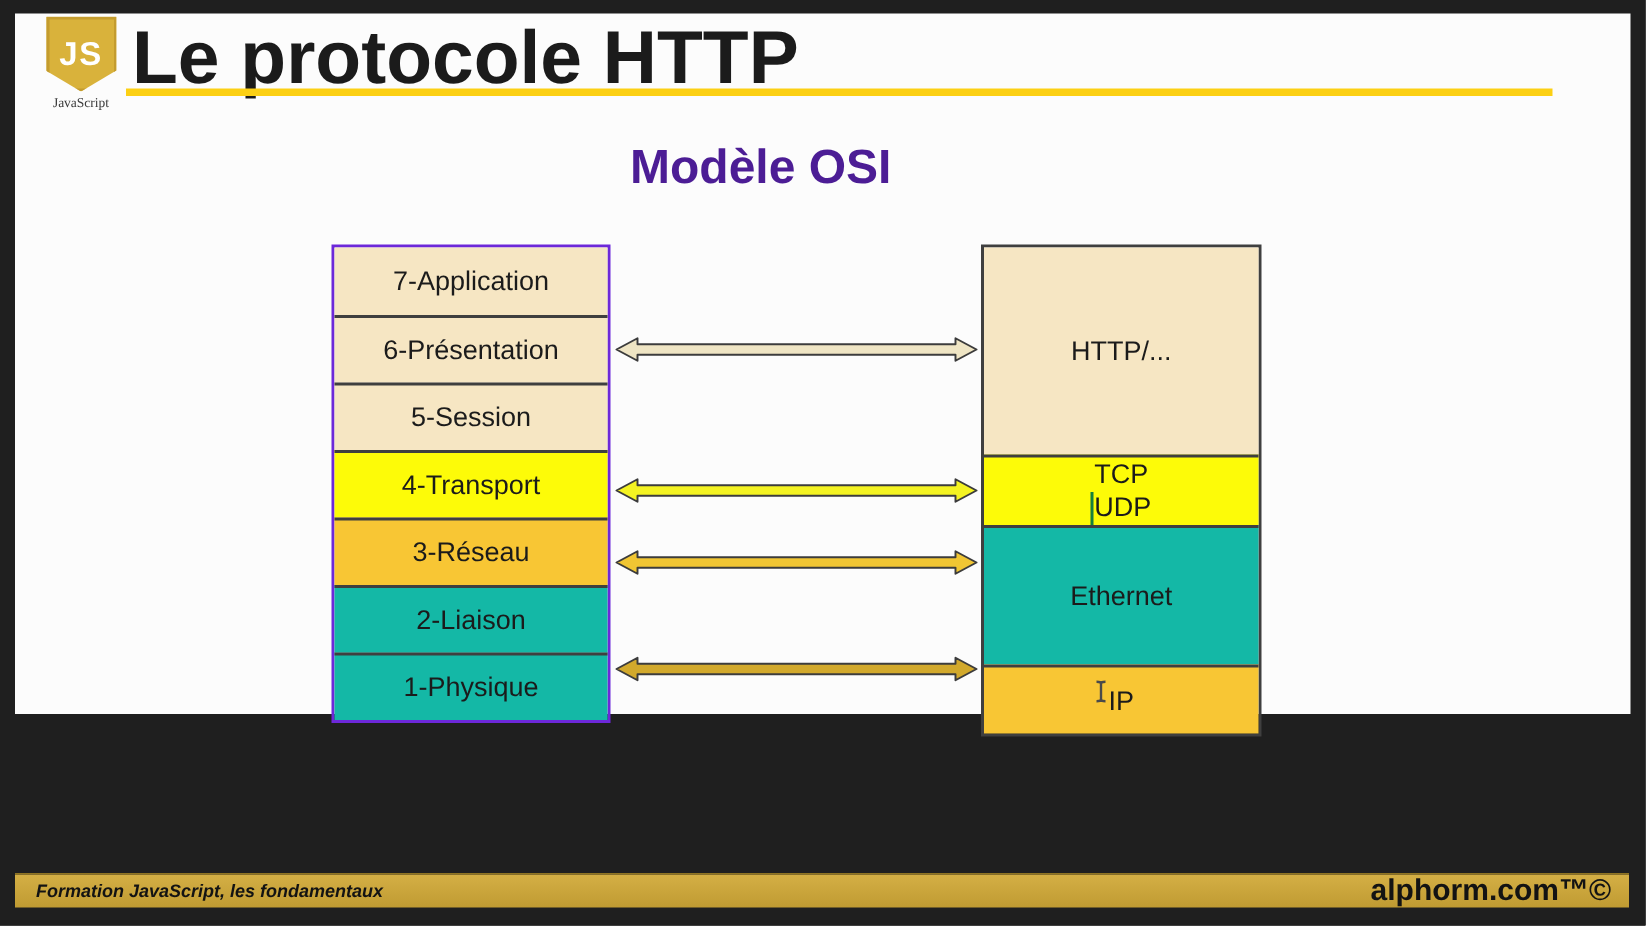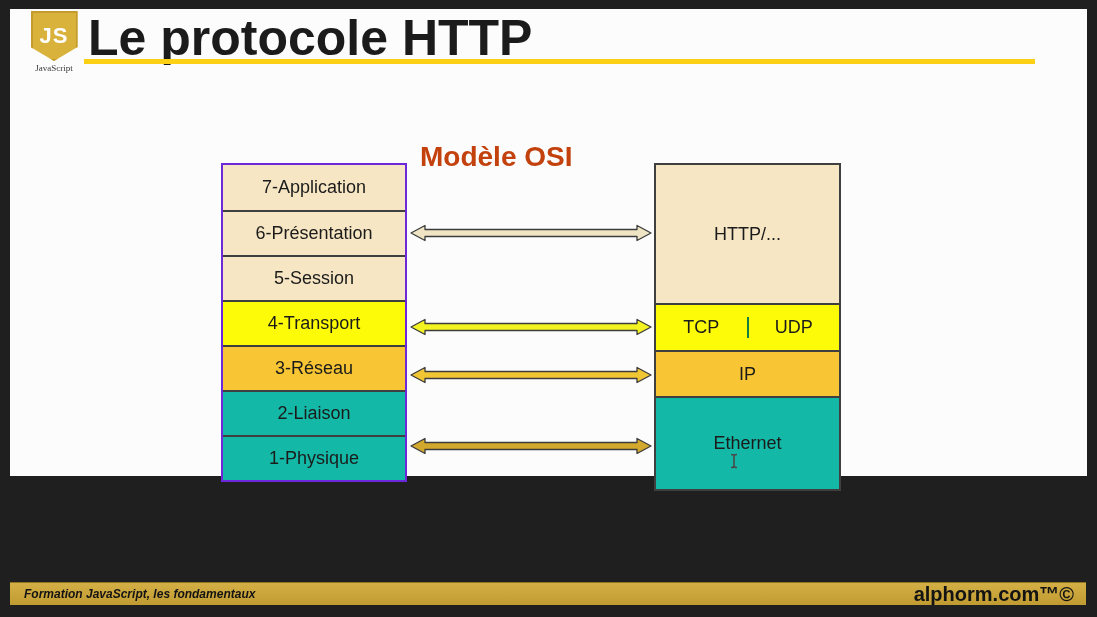--- a/index.html
+++ b/index.html
@@ -64,25 +64,24 @@
     position: absolute;
     left: 74px; top: 50px;
     width: 951px; height: 5px;
     background: #fcd014;
   }
 
   
   .slide-heading {
     position: absolute;
     left: 410px; top: 84px;
-    font-size: 28px;
-    font-weight: bold;
-    color: #c2410c;
-    white-space: nowrap;
-    margin-top: 48px;
+    font-size: 32px;
+    font-weight: bold;
+    color: #4c1d95;
+    white-space: nowrap;
   }
 
   .osi-table {
     position: absolute;
     left: 211px; top: 154px;
     width: 186px;
     border: 2px solid #6d28d9;
   }
   .osi-row {
     height: 45px;
@@ -100,21 +99,21 @@
     border: 2px solid #3f3f3f;
     text-align: right;
   }
   .proto-block {
     display: flex; align-items: center; justify-content: center;
     border-top: 2px solid #3f3f3f;
     font-size: 18px;
     color: #1b1b1b;
   }
   .proto-block:first-child { border-top: none; }
-  .proto-split { display: flex; }
+  .proto-split { display: flex; flex-direction: column; }
   .proto-cell {
     flex: 1;
     display: flex; align-items: center; justify-content: center;
     font-size: 18px;
     color: #1b1b1b;
   }
   .proto-cell + .proto-cell { border-left: 2px solid #15803d; }
 
   .cream { background: #f6e6c3; }
   .byellow { background: #fdfb08; }
@@ -202,22 +201,22 @@
       <div class="osi-row dgold">2-Liaison</div>
       <div class="osi-row dgold">1-Physique</div>
     </div>
 
     <div class="proto-table">
       <div class="proto-block cream h-http">HTTP/...</div>
       <div class="proto-block proto-split byellow h-row">
         <div class="proto-cell">TCP</div>
         <div class="proto-cell">UDP</div>
       </div>
+      <div class="proto-block dgold h-eth">Ethernet</div>
       <div class="proto-block gold h-ip">IP</div>
-      <div class="proto-block dgold h-eth">Ethernet</div>
     </div>
 
     <div class="arrow arrow-1">
       <svg viewBox="0 0 246 20">
           <polygon points="3,10 17,2.5 17,6.5 229,6.5 229,2.5 243,10 229,17.5 229,13.5 17,13.5 17,17.5"></polygon>
         </svg>
     </div>
     <div class="arrow arrow-2">
       <svg viewBox="0 0 246 20">
           <polygon points="3,10 17,2.5 17,6.5 229,6.5 229,2.5 243,10 229,17.5 229,13.5 17,13.5 17,17.5"></polygon>

